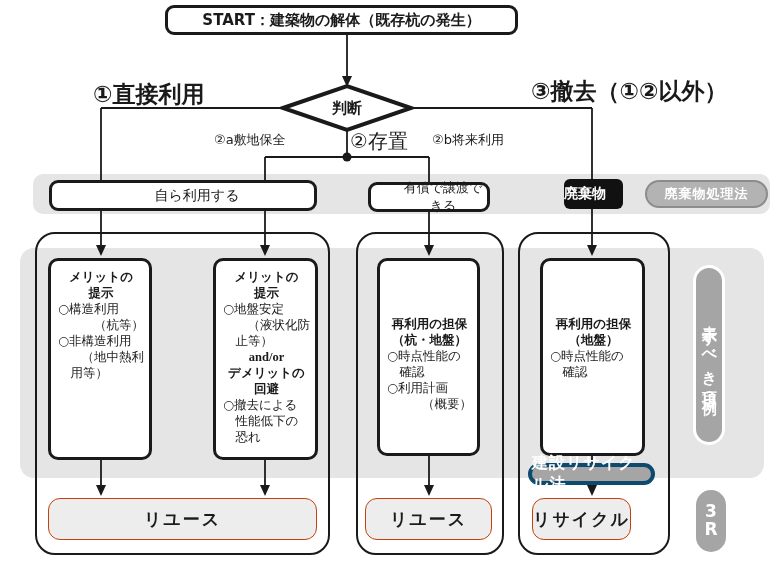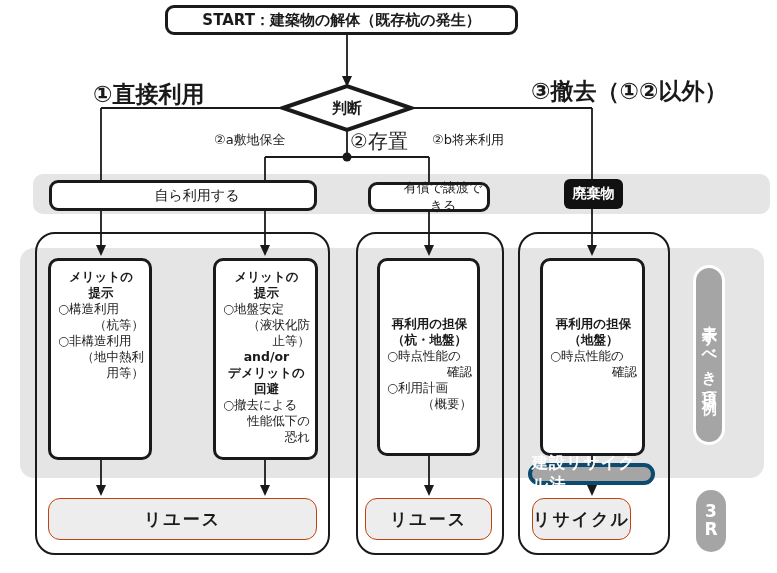--- a/index.html
+++ b/index.html
@@ -10,31 +10,31 @@
   .band{background:#e5e5e5;z-index:1;}
   
   #connectors{position:absolute;left:0;top:0;z-index:2;}
   
   .group{border:2px solid #1a1a1a;border-radius:20px;background:transparent;z-index:3;}
   
   .wbox{background:#fff;border:3px solid #1a1a1a;border-radius:9px;z-index:4;
         display:flex;align-items:center;justify-content:center;text-align:center;padding-left:28px;}
   .itembox{background:#fff;border:3px solid #1a1a1a;border-radius:10px;z-index:4;
         font-size:12.5px;line-height:1.28;padding:8px 5px 4px 7px;}
-  .itembox .ct{text-align:center;font-weight:bold;}
+  .itembox .ct{text-align:center;font-weight:bold;font-family:Liberation Serif, serif;}
   .itembox .lt{text-align:left;}
   .itembox .pi{text-align:right;padding-left:0.12em;}
-  .itembox .ci{text-align:right;padding-left:1em;}
+  .itembox .ci{text-align:left;padding-left:1em;}
   
   .outcome{background:#ededed;border:1px solid #c2410c;border-radius:12px;z-index:4;
         display:flex;align-items:center;justify-content:center;
         font-weight:bold;font-size:17px;letter-spacing:2px;}
   
   .blackbox{background:#111;color:#fff;border-radius:6px;z-index:5;
-        display:flex;align-items:center;justify-content:center;font-weight:bold;font-size:14px;}
+        display:flex;align-items:center;font-weight:bold;font-size:14px;}
   .graypill{background:#b3b3b3;color:#fff;border:2px solid #8c8c8c;border-radius:15px;z-index:5;
         display:flex;align-items:center;justify-content:center;font-weight:bold;font-size:13px;letter-spacing:1px;}
   .smallpill{background:#a5a5a5;color:#fff;border:4px solid #0c4a6e;border-radius:12px;z-index:6;
         display:flex;align-items:center;justify-content:flex-end;font-weight:bold;font-size:16px;letter-spacing:1px;}
   .vpill{background:#a5a5a5;color:#fff;border:3px solid #fff;border-radius:18px;z-index:5;
         display:flex;align-items:center;justify-content:center;
         writing-mode:vertical-rl;font-weight:bold;font-size:15px;letter-spacing:3px;}
   .rpill{background:#a5a5a5;color:#fff;border-radius:15px;z-index:5;
         display:flex;flex-direction:column;align-items:center;justify-content:center;
         font-weight:bold;font-size:17px;line-height:1.05;}
@@ -102,20 +102,23 @@
 
   <div class="abs wbox" style="left:49px;top:180px;width:268px;height:31px;font-size:14px;">
     <span>自ら利用する</span>
   </div>
   <div class="abs wbox" style="left:368px;top:182px;width:122px;height:30px;font-size:13px;">
     <span>有償で譲渡できる</span>
   </div>
   <div class="abs blackbox" style="left:564px;top:179px;width:59px;height:30px;">
     <span>廃棄物</span>
   </div>
+  <div class="abs graypill" style="left:645px;top:180px;width:123px;height:28px;">
+    <span>廃棄物処理法</span>
+  </div>
 
   <div class="abs group" style="left:35px;top:232px;width:295px;height:323px;"></div>
   <div class="abs group" style="left:356px;top:232px;width:148px;height:323px;"></div>
   <div class="abs group" style="left:518px;top:232px;width:152px;height:323px;"></div>
 
   <div class="abs itembox" style="left:48px;top:258px;width:104px;height:202px;">
     <div class="ct">メリットの</div>
     <div class="ct">提示</div>
     <div class="lt">○構造利用</div>
     <div class="pi">（杭等）</div>

